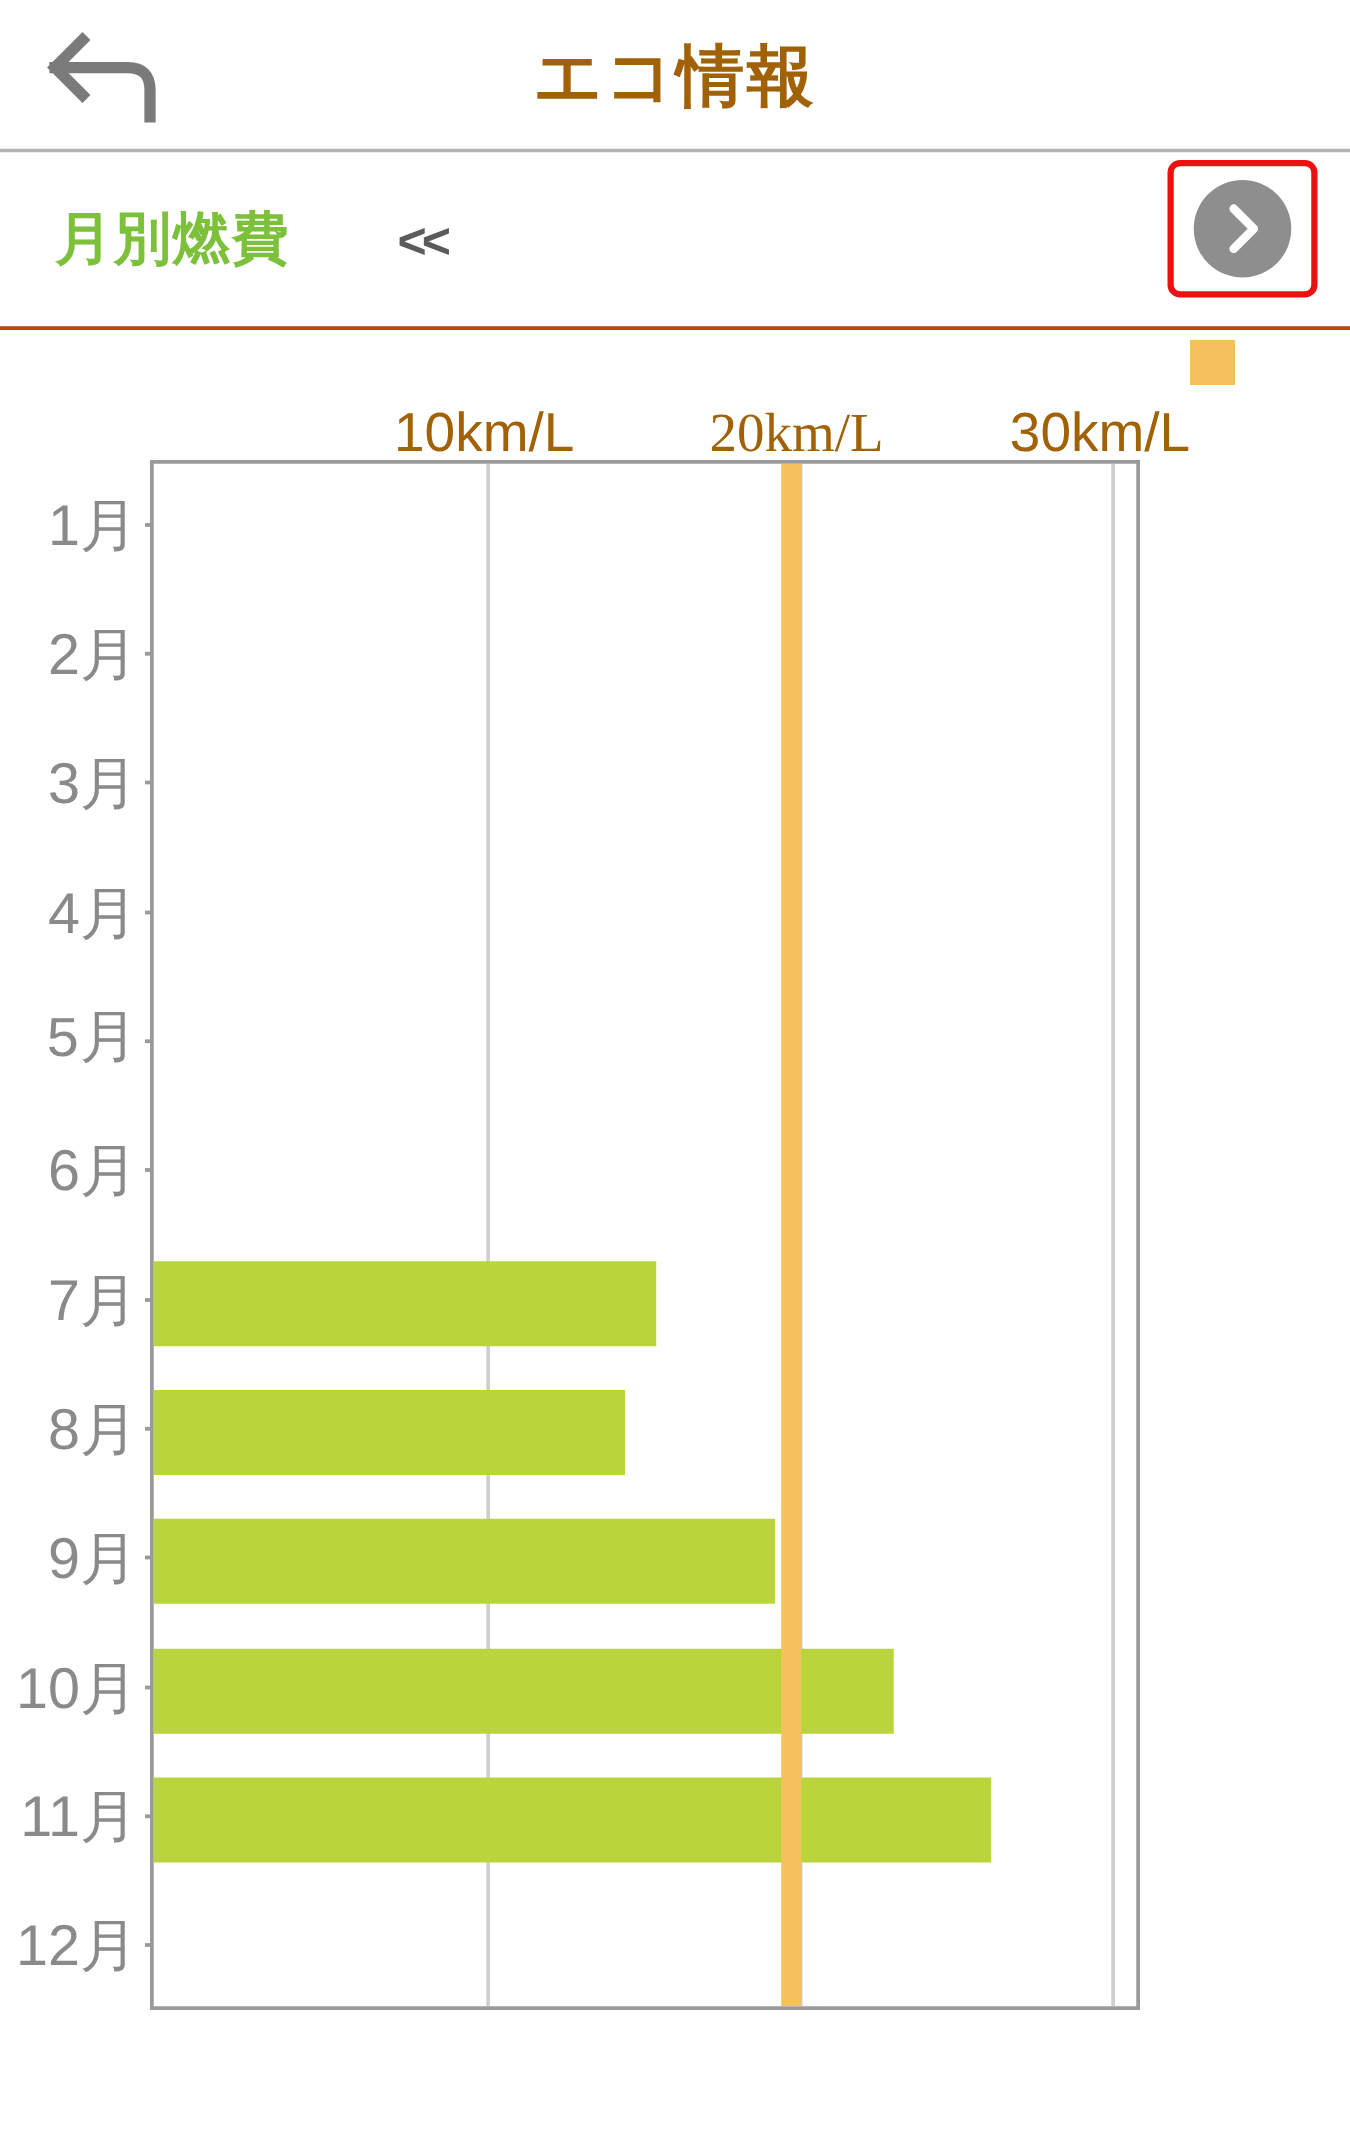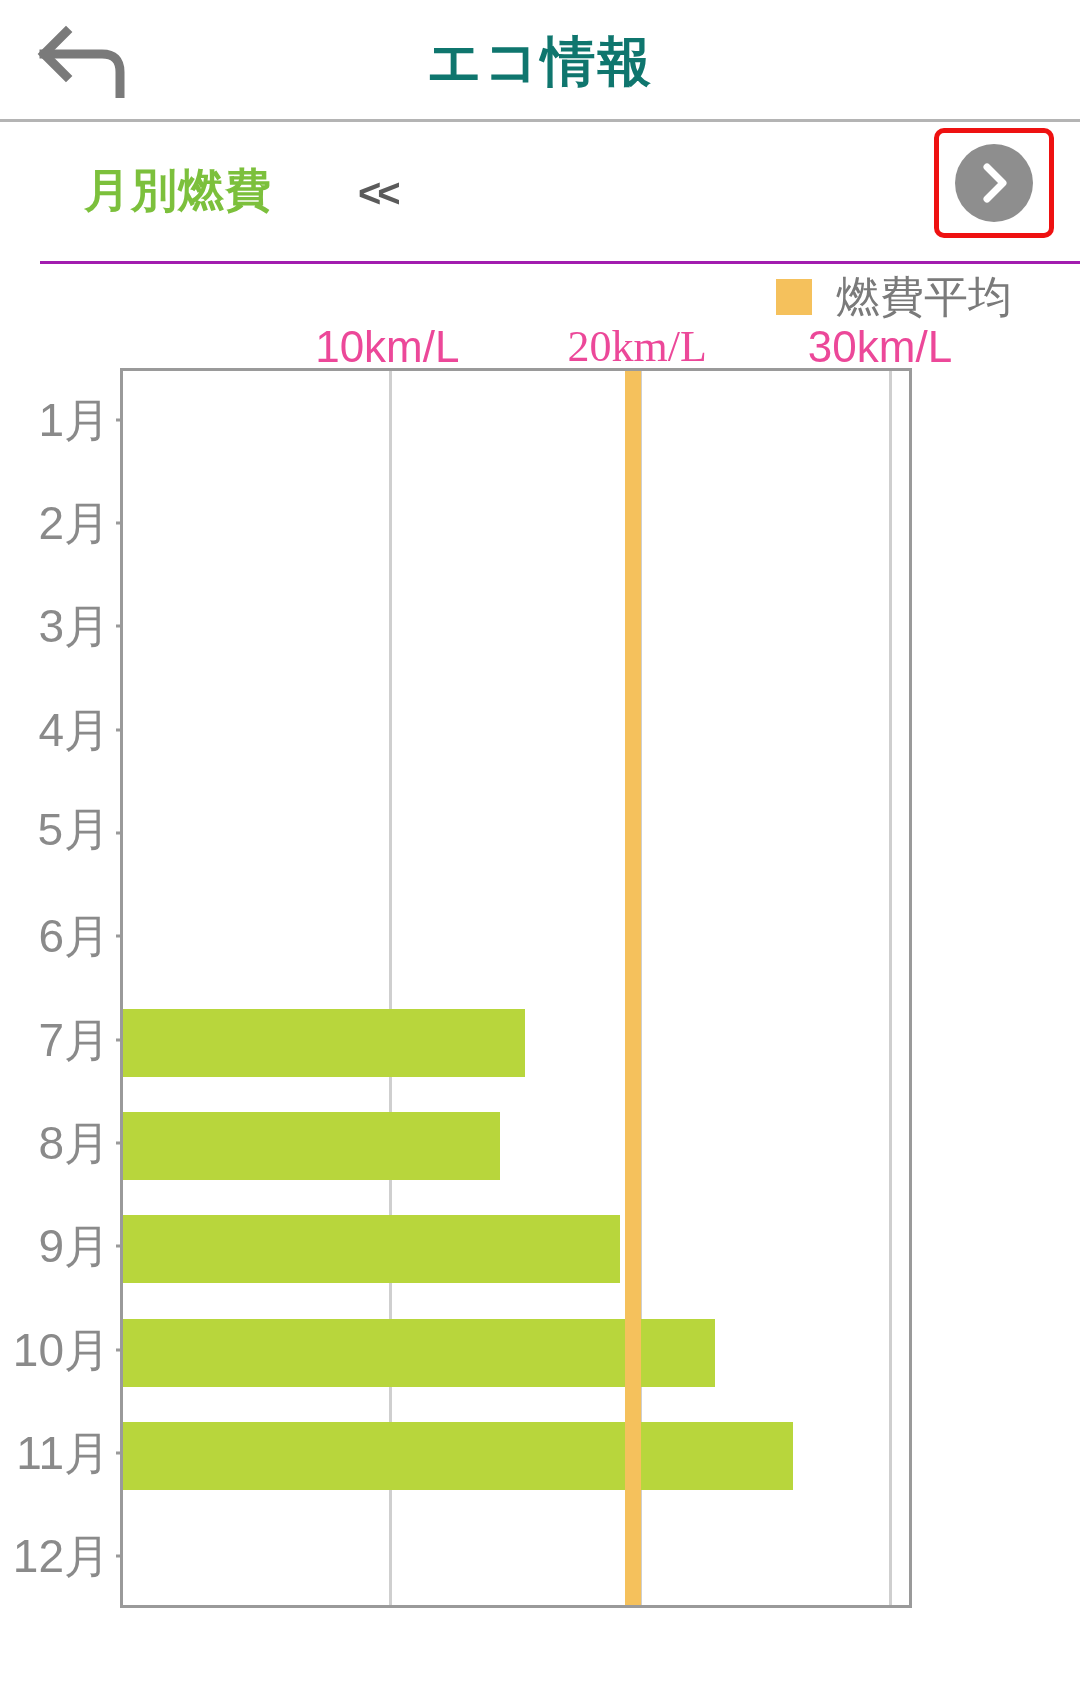--- a/index.html
+++ b/index.html
@@ -24,32 +24,31 @@
     display:flex; align-items:center; justify-content:center;
     cursor:pointer;
   }
   .back-btn svg{ display:block; }
   .screen-title{
     position:absolute;
     left:0; right:0; top:26px;
     text-align:center;
     font-size:54px;
     font-weight:bold;
-    color:#0f766e;
+    color:#a16207;
     letter-spacing:2px;
     line-height:70px;
   }
 
   
   .subbar{
     position:relative;
     height:142px;
     background:#ffffff;
-    border-bottom:3px solid #a21caf;
-    margin-left:40px;
+    border-bottom:3px solid #c2410c;
   }
   .mode-label{
     position:absolute;
     left:44px; top:38px;
     font-size:46px;
     font-weight:bold;
     color:#7cc03c;
     letter-spacing:1px;
     line-height:60px;
   }
@@ -112,21 +111,21 @@
   }
   .axis-top{
     position:absolute;
     left:0; top:54px;
     width:1080px; height:54px;
   }
   .xtick{
     position:absolute;
     transform:translateX(-50%);
     font-size:44px;
-    color:#ec4899;
+    color:#a16207;
     white-space:nowrap;
     line-height:50px;
   }
   .plot{
     position:absolute;
     left:120px; top:100px;
     width:792px; height:1240px;
     border:3px solid #9a9a9a;
     background:#ffffff;
     overflow:hidden;
@@ -195,21 +194,20 @@
         <svg width="34" height="44" viewBox="0 0 34 44">
           <path d="M10 6 L26 22 L10 38" fill="none" stroke="#ffffff" stroke-width="7" stroke-linecap="round" stroke-linejoin="round"></path>
         </svg>
       </span>
     </div>
   </div>
 </div>
 
 <div class="legend">
   <span class="legend-swatch"></span>
-  <span class="legend-text">燃費平均</span>
 </div>
 
 <div class="chart">
   <div class="axis-top" id="axis-top">
       <div class="xtick" style="left: 387.331px;">10km/L</div>
       <div class="xtick" style="left: 637.174px; font-family: Liberation Serif, serif;">20km/L</div>
       <div class="xtick" style="left: 880px;">30km/L</div>
     </div>
   <div class="ylabels" id="ylabels">
       <div class="ylab" style="top: 51.6667px;">1月</div>

